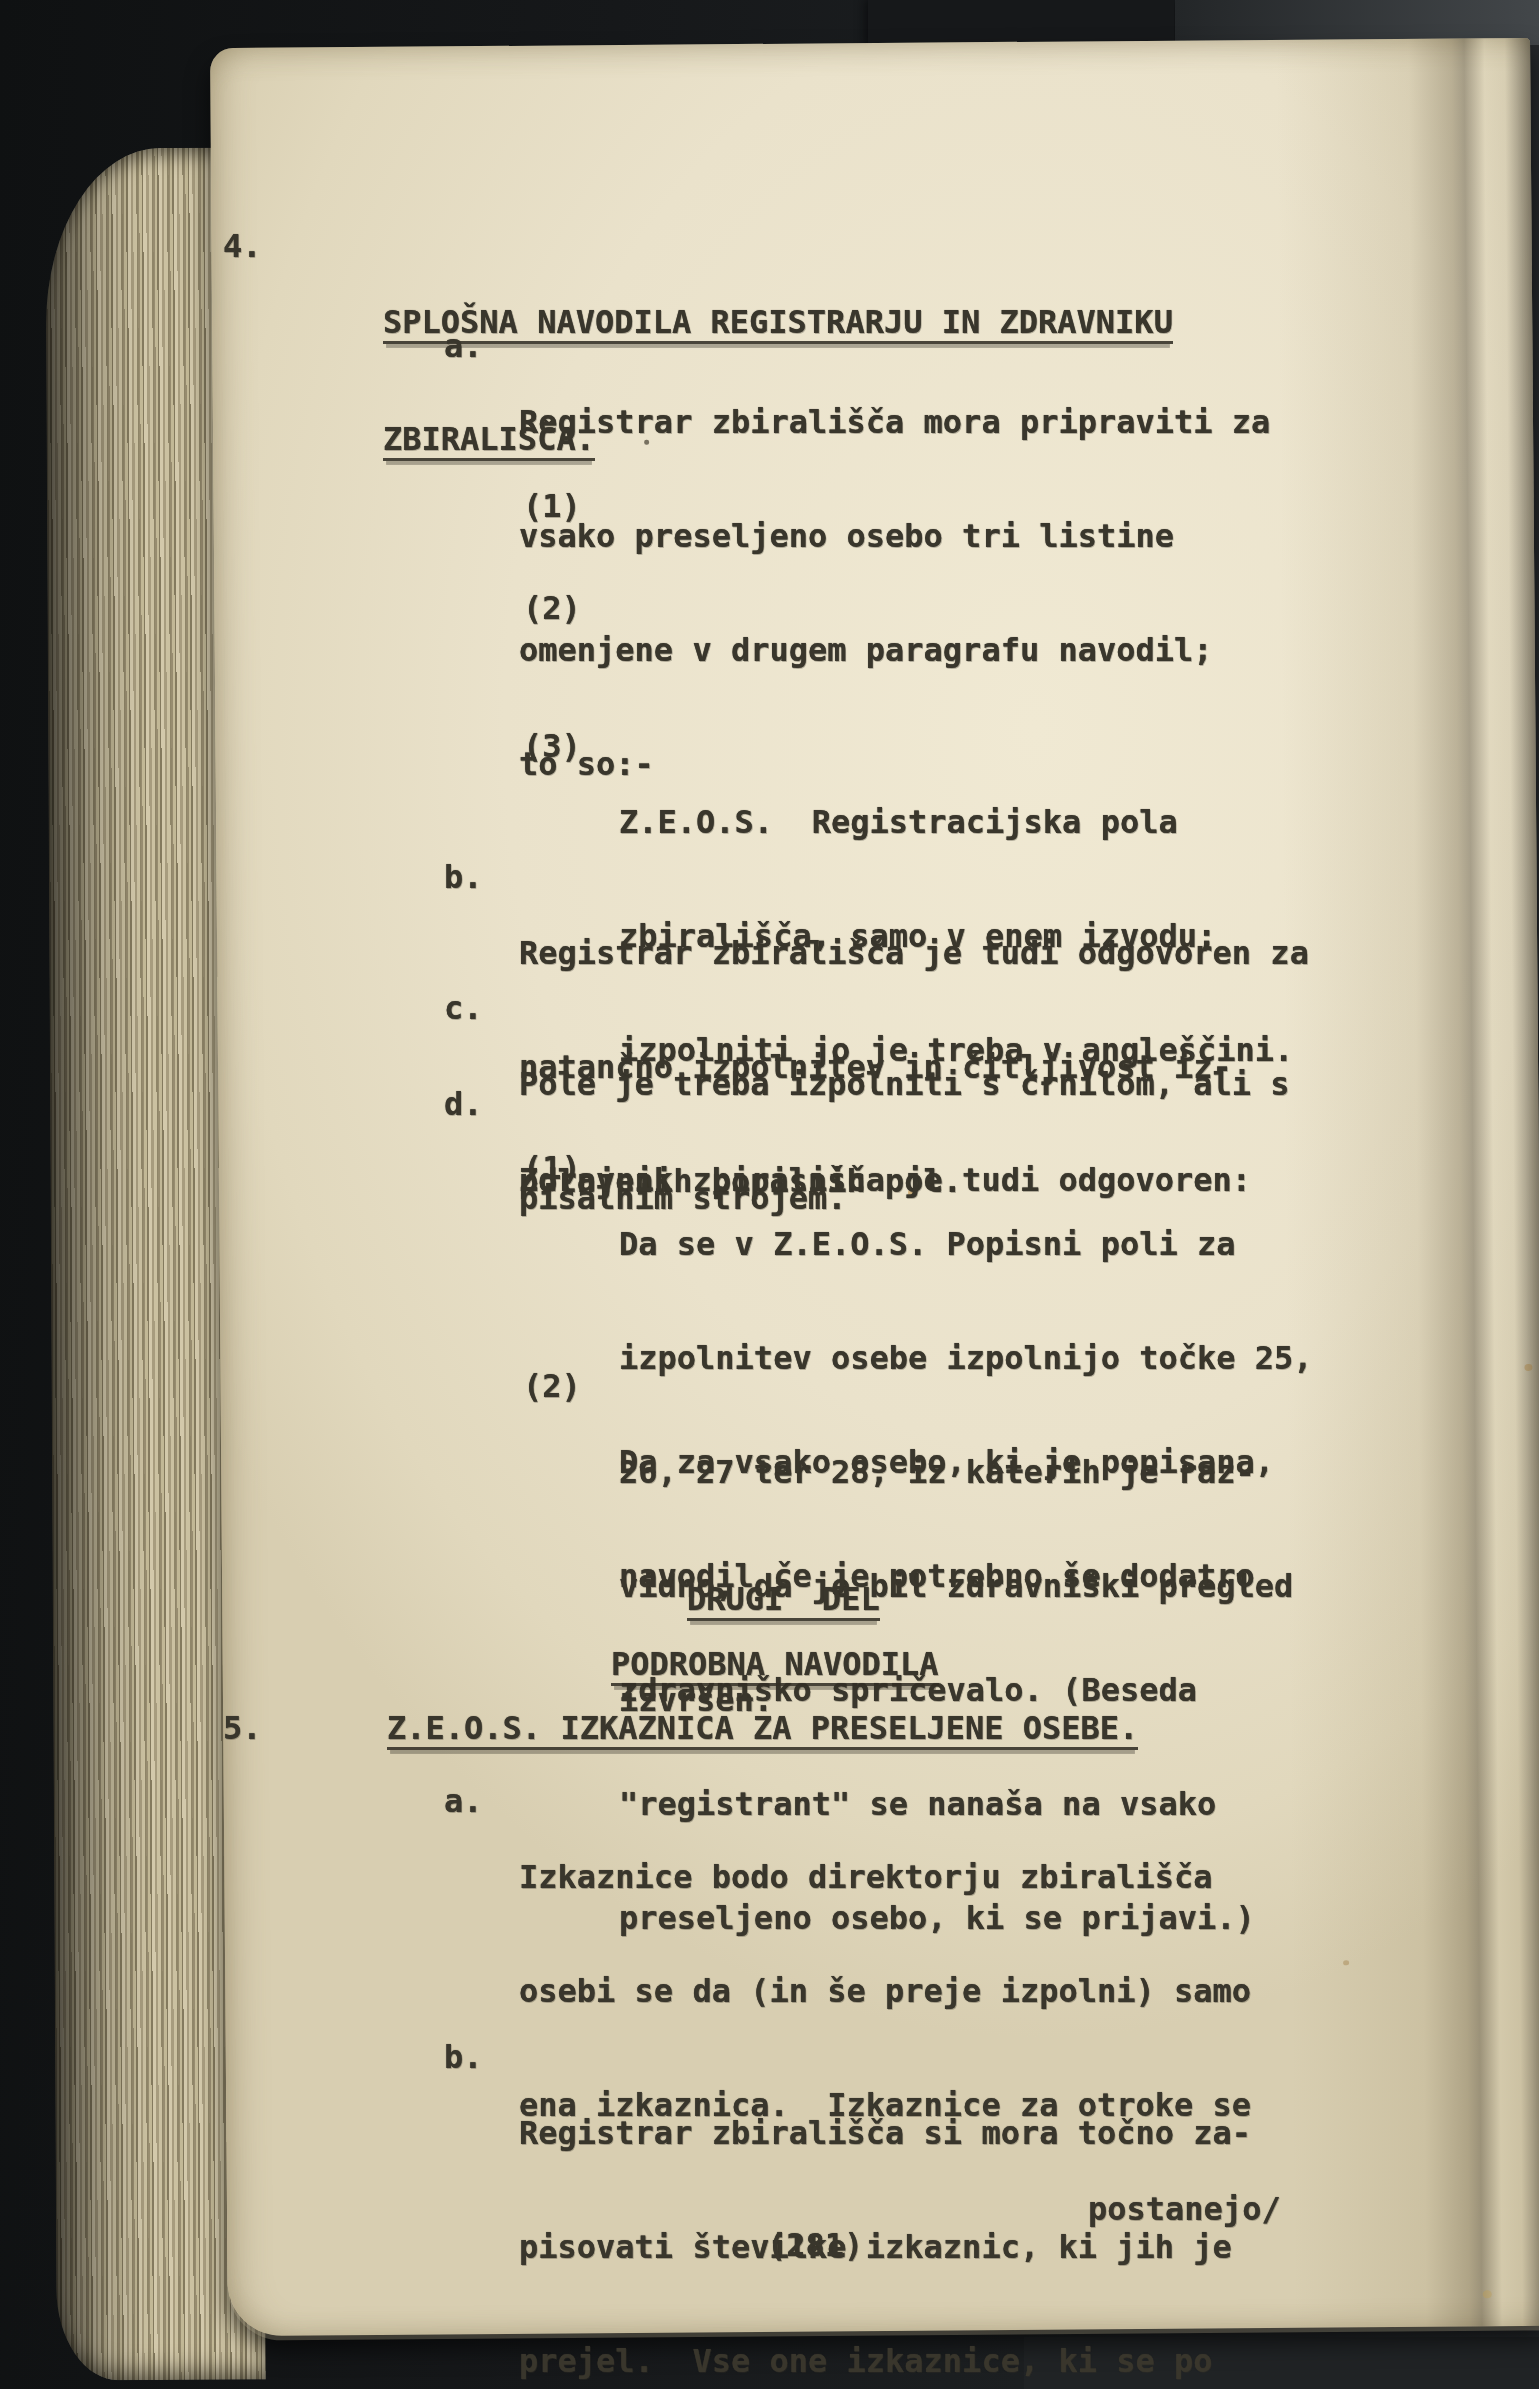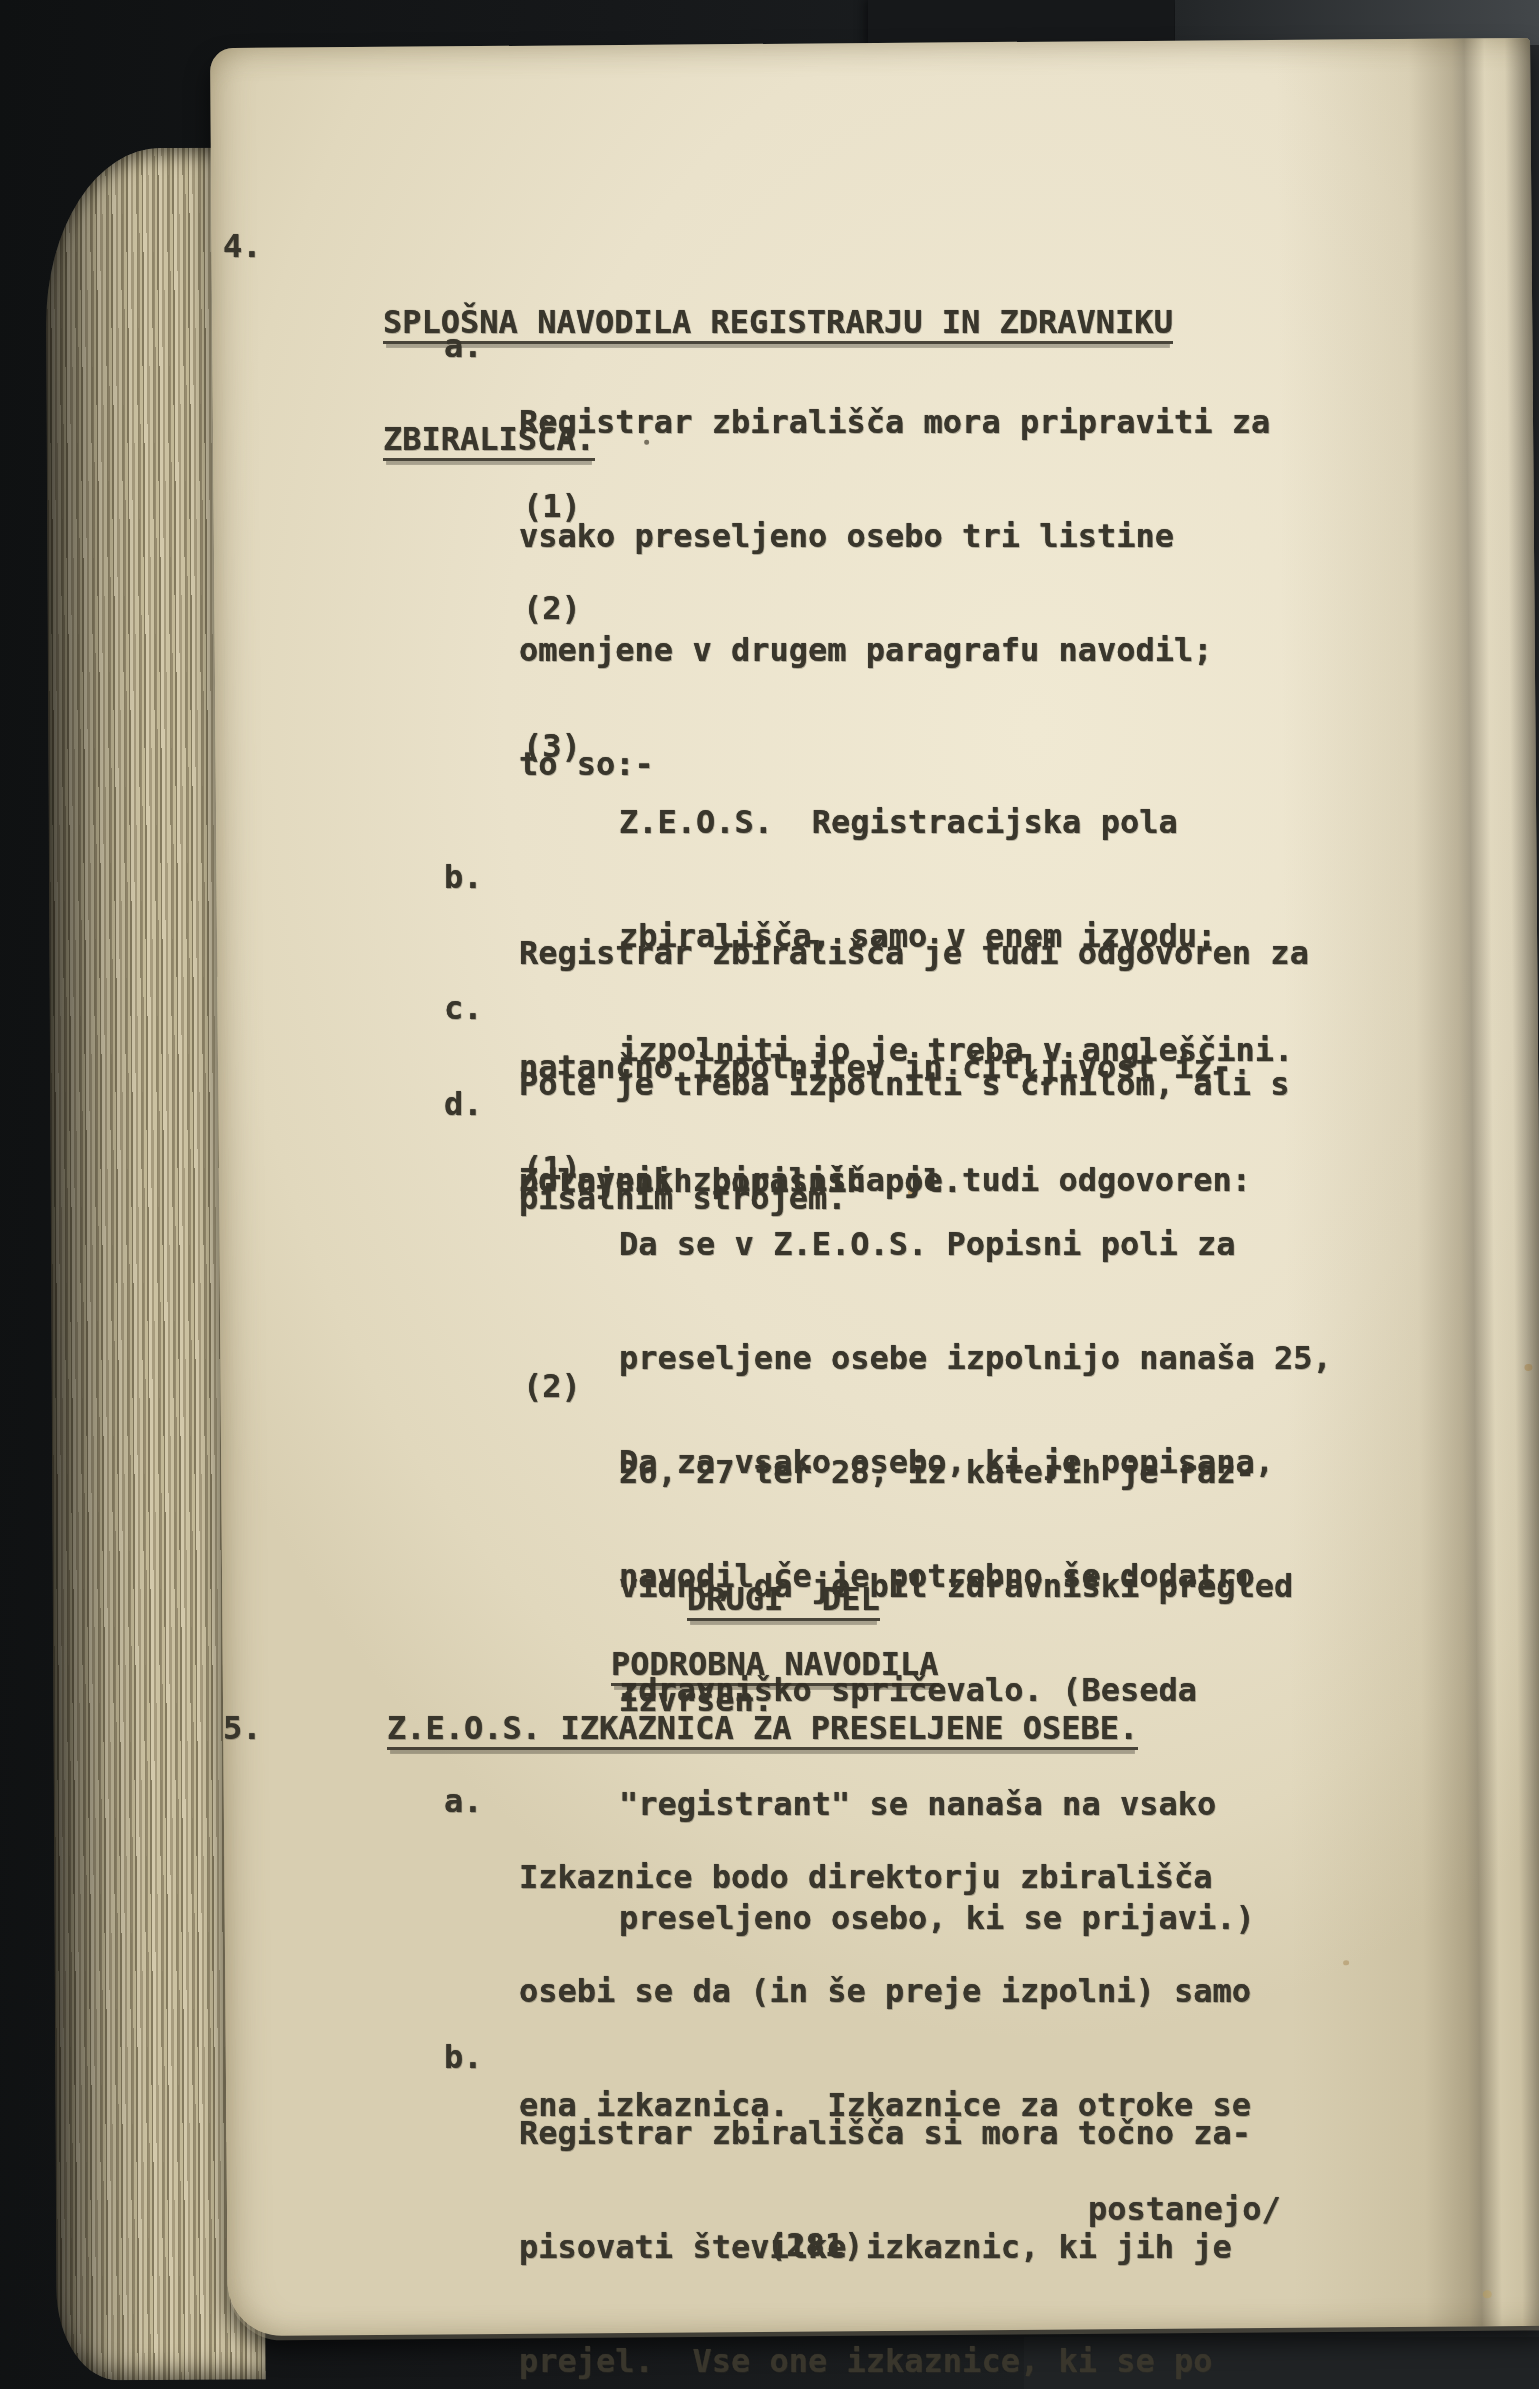--- a/index.html
+++ b/index.html
@@ -150,21 +150,21 @@
       <div>
         <div class="ln">Zdravnik zbirališča je tudi odgovoren:</div>
       </div>
     </div>
 
     
     <div class="block" style="left:523px;top:1149px">
       <span class="lbl2">(1)</span>
       <div>
         <div class="ln">Da se v Z.E.O.S. Popisni poli za</div>
-        <div class="ln">preseljene osebe izpolnijo nanaša 25,</div>
+        <div class="ln">izpolnitev osebe izpolnijo točke 25,</div>
         <div class="ln">26, 27 ter 28, iz katerih je raz-</div>
         <div class="ln">vidno, da je bil zdravniški pregled</div>
         <div class="ln">izvršen.</div>
       </div>
     </div>
 
     
     <div class="block" style="left:523px;top:1367px">
       <span class="lbl2">(2)</span>
       <div>

